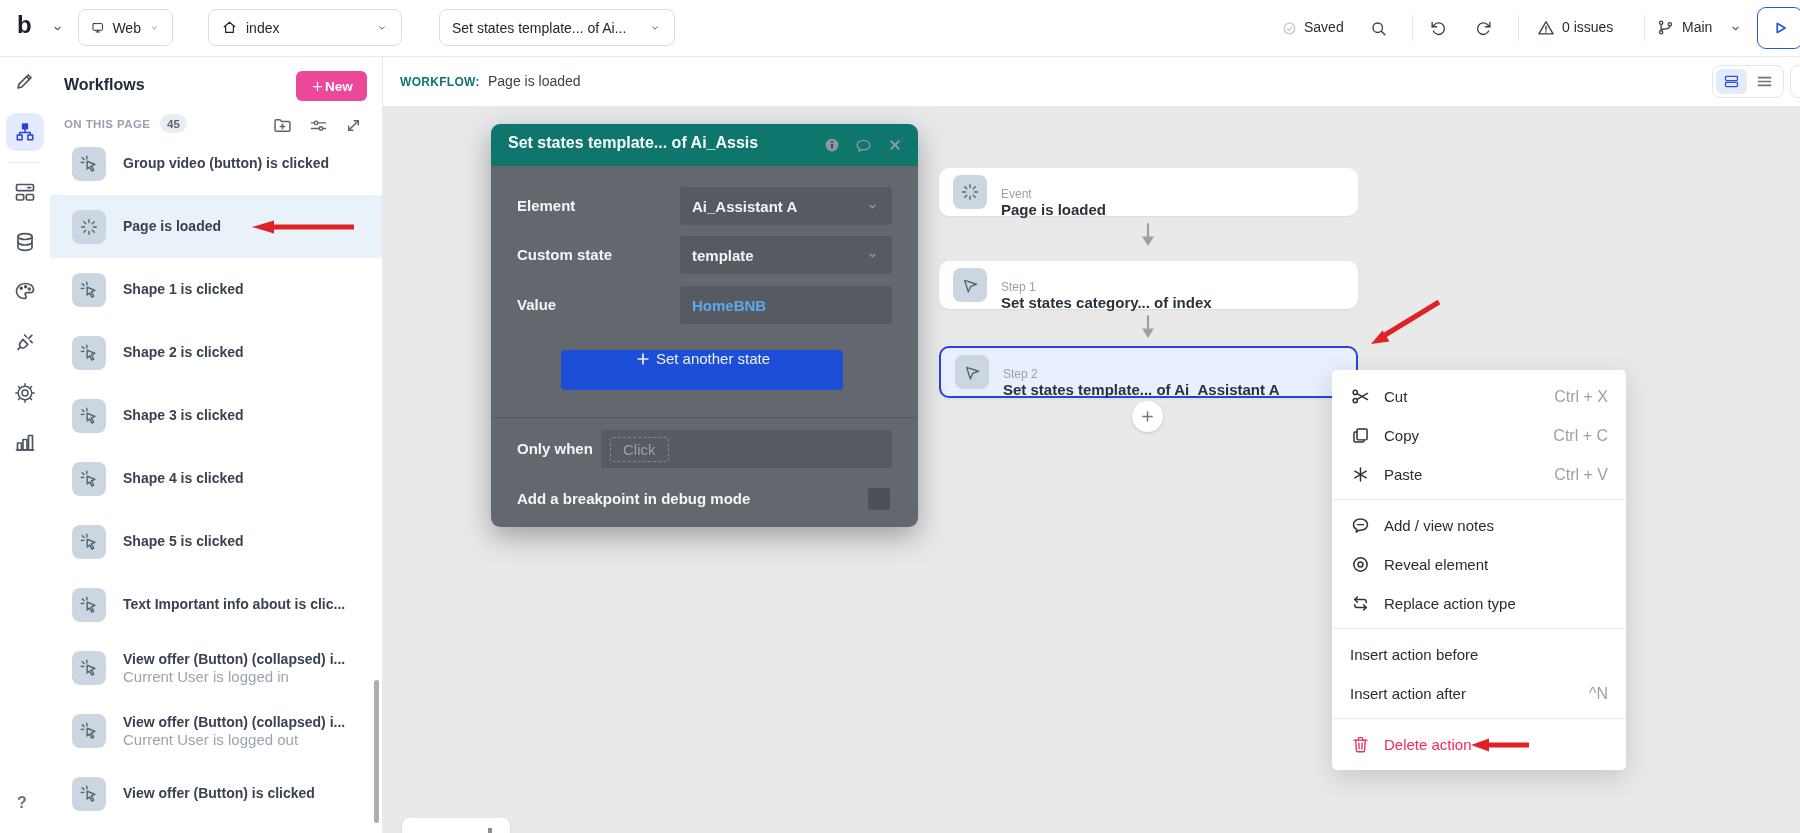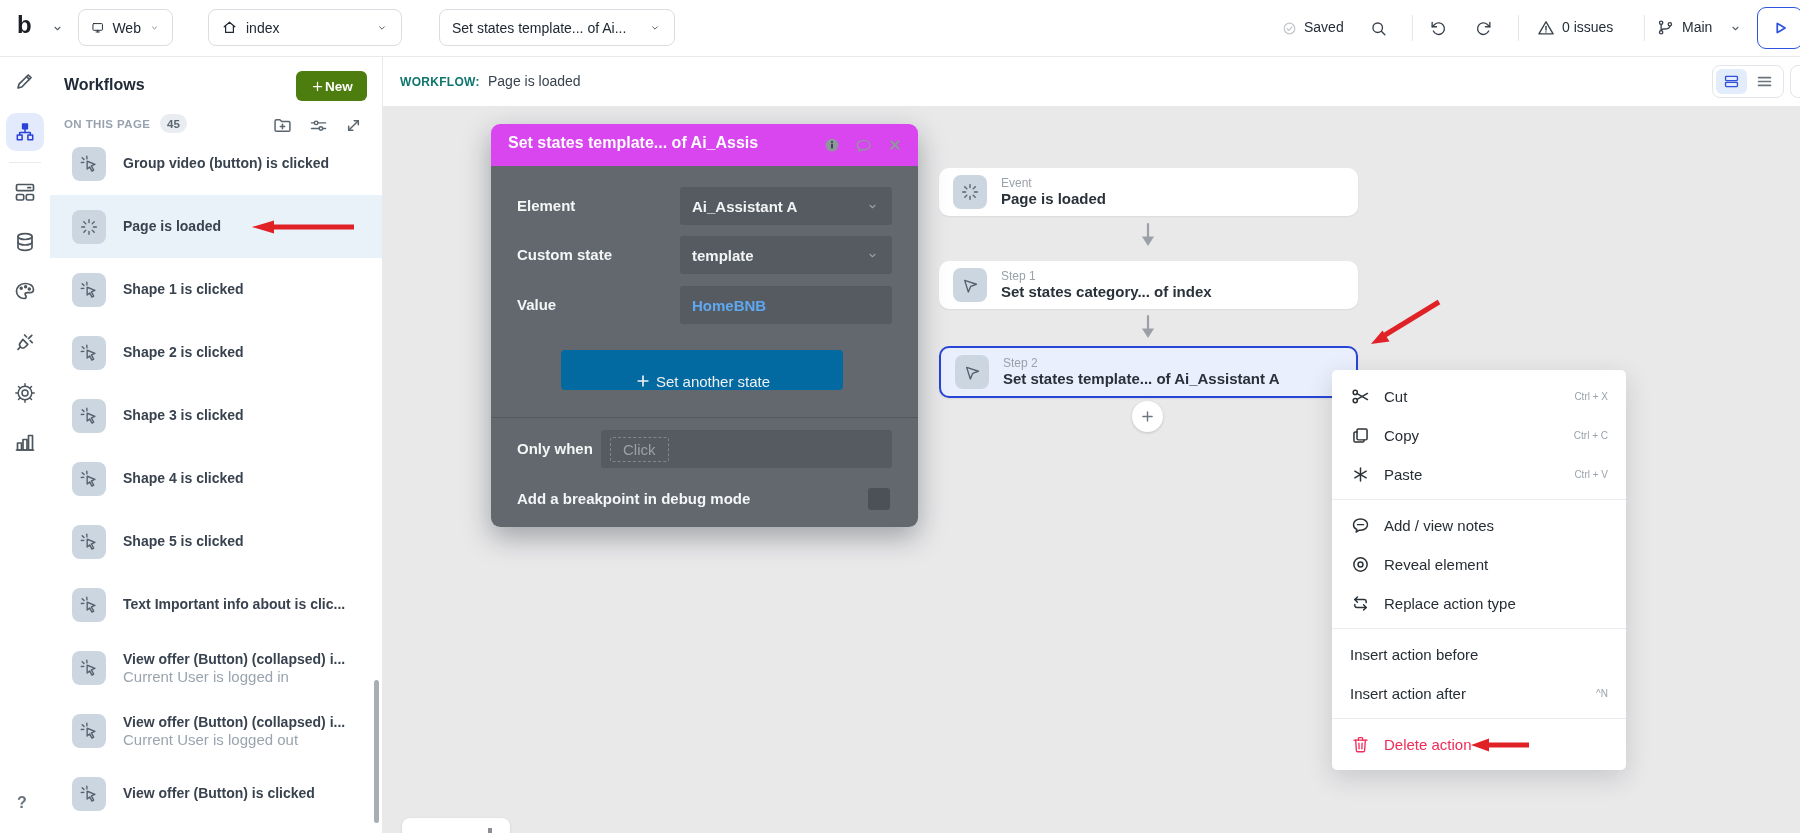--- a/index.html
+++ b/index.html
@@ -26,21 +26,21 @@
   .rail{position:absolute;left:0;top:56px;bottom:0;width:50px;background:#fff;border-right:1px solid #e9ebee;z-index:30;}
   .rail-ic{position:absolute;left:11px;width:28px;height:28px;display:flex;align-items:center;justify-content:center;color:#4c565f;}
   .rail-active{position:absolute;left:6px;top:57px;width:38px;height:38px;border-radius:10px;background:#e2eafb;
                display:flex;align-items:center;justify-content:center;color:#2c41d8;}
   .rail-div{position:absolute;left:9px;top:106px;width:32px;height:1px;background:#e8eaed;}
   .rail-help{position:absolute;left:17px;top:738px;font-size:16px;font-weight:700;color:#6a737d;}
 
   
   .panel{position:absolute;left:50px;top:56px;width:332px;bottom:0;background:#fff;border-right:1px solid #e7e9ec;z-index:30;}
   .panel-title{position:absolute;left:14px;top:20px;font-size:16px;font-weight:700;color:#202b37;}
-  .new-btn{position:absolute;left:246px;top:15px;width:71px;height:30px;border-radius:6px;background:#4d7c0f;color:#fff;
+  .new-btn{position:absolute;left:246px;top:15px;width:71px;height:30px;border-radius:6px;background:#ec4899;color:#fff;
            display:flex;align-items:center;justify-content:center;font-size:13.5px;font-weight:600;cursor:pointer;}
   .sec-label{position:absolute;left:14px;top:62px;font-size:11.5px;font-weight:700;letter-spacing:.4px;color:#98a2ae;}
   .count-badge{position:absolute;left:110px;top:58px;height:19px;min-width:27px;border-radius:10px;background:#e9edf2;color:#59646f;
                font-size:11.5px;font-weight:700;display:flex;align-items:center;justify-content:center;}
   .sub-ico{position:absolute;top:59px;color:#5a646e;}
   .wf-list{position:absolute;left:0;top:76px;width:332px;}
   .wf-row{height:63px;display:flex;align-items:center;padding-left:22px;box-sizing:border-box;cursor:pointer;}
   .wf-row.sel{background:#e9f1f9;}
   .wf-ibox{width:34px;height:34px;border-radius:8px;background:#ccd6e1;color:#55616e;flex:0 0 34px;
            display:flex;align-items:center;justify-content:center;}
@@ -61,52 +61,52 @@
   .partial-btn{position:absolute;left:1408px;top:9px;width:44px;height:33px;box-sizing:border-box;border:1px solid #e2e5e9;
                border-radius:8px;background:#fff;display:flex;align-items:center;padding-left:9px;color:#6b747e;}
 
   
   .card{position:absolute;left:557px;width:419px;height:48px;background:#fff;border-radius:10px;
         box-shadow:0 1px 2px rgba(20,30,40,.07);box-sizing:border-box;cursor:pointer;}
   .card.sel{height:52px;border:2px solid #2945d6;background:#e9effc;}
   .card-in{position:absolute;left:14px;top:7px;display:flex;gap:14px;}
   .card-ibox{width:34px;height:34px;border-radius:8px;background:#ccd6e1;color:#55616e;
              display:flex;align-items:center;justify-content:center;}
-  .card-kind{font-size:12px;color:#9aa1a9;line-height:14px;margin-top:1px;}
+  .card-kind{font-size:12px;color:#9aa1a9;line-height:14px;margin-top:12px;}
   .card-title{font-size:15px;font-weight:600;color:#29313a;line-height:18px;white-space:nowrap;}
   .flow-arrow{position:absolute;color:#9aa0a6;}
   .plus-circle{position:absolute;left:750px;top:345px;width:31px;height:31px;border-radius:50%;background:#fff;
                box-shadow:0 1px 3px rgba(20,30,40,.18);display:flex;align-items:center;justify-content:center;color:#6e7680;cursor:pointer;}
 
   
   .dialog{position:absolute;left:109px;top:68px;width:427px;height:403px;border-radius:9px;z-index:10;
           box-shadow:0 10px 28px rgba(20,26,33,.35);}
-  .dlg-head{position:absolute;left:0;top:0;right:0;height:42px;background:#d946ef;border-radius:9px 9px 0 0;}
+  .dlg-head{position:absolute;left:0;top:0;right:0;height:42px;background:#0f766e;border-radius:9px 9px 0 0;}
   .dlg-title{position:absolute;left:17px;top:10px;font-size:16px;font-weight:600;color:#fbfcfd;}
   .dlg-hico{position:absolute;top:12px;color:#8f979e;cursor:pointer;}
   .dlg-body{position:absolute;left:0;top:42px;right:0;bottom:0;background:#62686e;border-radius:0 0 9px 9px;}
   .dlg-label{position:absolute;left:26px;font-size:15px;font-weight:600;color:#f4f6f7;}
   .dlg-field{position:absolute;left:189px;width:212px;height:38px;box-sizing:border-box;background:#555b61;border-radius:3px;
              display:flex;align-items:center;padding:0 12px;font-size:15px;font-weight:600;color:#f2f4f6;cursor:pointer;}
   .dlg-field .cv{margin-left:auto;color:#9ba1a7;}
   .dlg-link{color:#5ea8f2;}
-  .dlg-add{position:absolute;left:70px;top:226px;width:282px;height:40px;background:#0369a1;border-radius:4px;color:#eef0f2;
-           display:flex;align-items:flex-end;justify-content:center;gap:4px;font-size:15px;cursor:pointer;}
+  .dlg-add{position:absolute;left:70px;top:226px;width:282px;height:40px;background:#1d4ed8;border-radius:4px;color:#eef0f2;
+           display:flex;align-items:flex-start;justify-content:center;gap:4px;font-size:15px;cursor:pointer;}
   .dlg-div{position:absolute;left:0;top:293px;right:0;height:1px;background:#54595f;}
   .dlg-input{position:absolute;left:110px;top:306px;width:291px;height:38px;box-sizing:border-box;background:#555b61;border-radius:3px;
              display:flex;align-items:center;padding:0 9px;cursor:text;}
   .dlg-chip{border:1px dashed #80868c;border-radius:3px;padding:3px 12px;font-size:15px;color:#9aa1a8;}
   .dlg-check{position:absolute;left:377px;top:364px;width:22px;height:22px;background:#4b5157;border-radius:3px;cursor:pointer;}
 
   
   .menu{position:absolute;left:950px;top:314px;width:294px;box-sizing:border-box;background:#fff;border-radius:5px;z-index:20;
         box-shadow:0 8px 26px rgba(25,32,40,.16);padding:7px 0 6px;}
   .mi{height:39px;display:flex;align-items:center;padding:0 18px;font-size:15px;color:#262d34;cursor:pointer;}
   .mi .mico{width:22px;margin-right:12px;display:flex;color:#2b3238;}
-  .mi .sc{margin-left:auto;font-size:10px;color:#9ba2aa;}
+  .mi .sc{margin-left:auto;font-size:16px;color:#9ba2aa;}
   .mi.danger{color:#ef2b56;}
   .mi.danger .mico{color:#ef2b56;}
   .mdiv{height:1px;background:#e9ebed;margin:5px 0 6px;}
 
   
   .anno{position:absolute;z-index:50;pointer-events:none;}
 
   .bottom-partial{position:absolute;left:20px;top:762px;width:108px;height:24px;background:#fff;border-radius:8px 8px 0 0;
                   box-shadow:0 1px 3px rgba(0,0,0,.12);}
   .bp-mark{position:absolute;left:86px;top:10px;width:4px;height:6px;background:#8a9096;}

